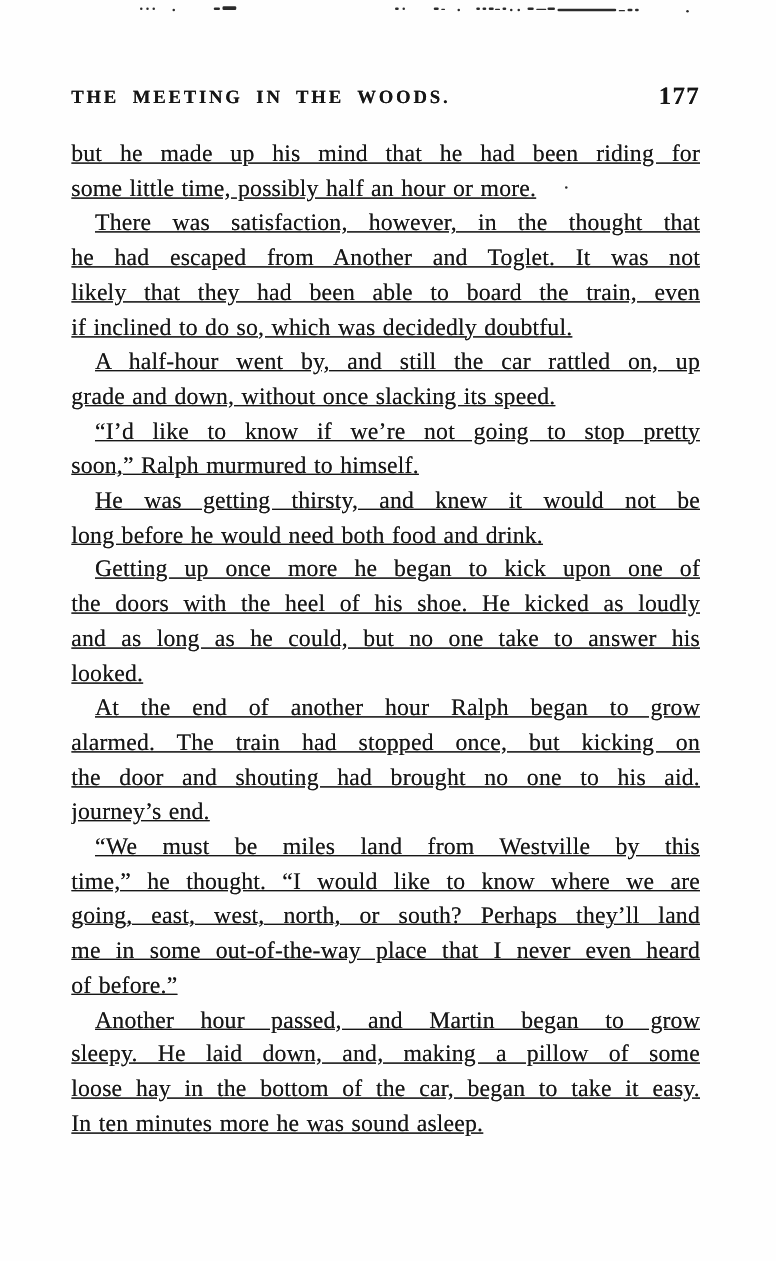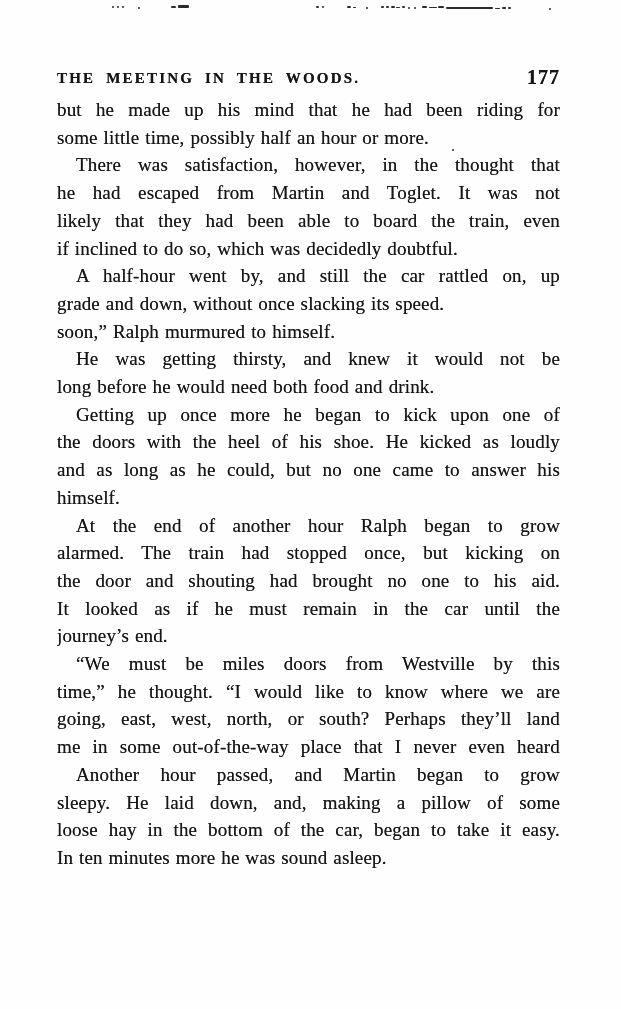--- a/index.html
+++ b/index.html
@@ -35,28 +35,29 @@
     position: absolute;
     right: 0;
     top: -4px;
     font-size: 20px;
     font-weight: 700;
     letter-spacing: 1px;
     text-shadow: 0 0 0.5px rgba(0,0,0,0.75);
   }
   .body-text {
     position: absolute;
-    top: 96px;
+    top: 110px;
     left: 57px;
     width: 503px;
     font-size: 19px;
     line-height: 27.7px;
     letter-spacing: 0.15px;
     word-spacing: 1px;
     text-shadow: 0 0 0.5px rgba(0,0,0,0.65);
+    text-decoration: underline;
   }
   .line {
     text-align: justify;
     text-align-last: justify;
     white-space: nowrap;
     overflow: hidden;
   }
   .line.end { text-align-last: left; }
   .line.indent { text-indent: 19px; }
   .artifact {
@@ -72,41 +73,42 @@
 
   <div class="header">
     <span class="running-title">THE MEETING IN THE WOODS.</span>
     <span class="folio">177</span>
   </div>
 
   <div class="body-text">
       <div class="line">but he made up his mind that he had been riding for</div>
       <div class="line end">some little time, possibly half an hour or more.</div>
       <div class="line indent">There was satisfaction, however, in the thought that</div>
-      <div class="line">he had escaped from Martin and Toglet.  It was not</div>
+      <div class="line">he had escaped from Another and Toglet.  It was not</div>
       <div class="line">likely that they had been able to board the train, even</div>
       <div class="line end">if inclined to do so, which was decidedly doubtful.</div>
       <div class="line indent">A half-hour went by, and still the car rattled on, up</div>
       <div class="line end">grade and down, without once slacking its speed.</div>
+      <div class="line indent">“I’d like to know if we’re not going to stop pretty</div>
       <div class="line end">soon,” Ralph murmured to himself.</div>
       <div class="line indent">He was getting thirsty, and knew it would not be</div>
       <div class="line end">long before he would need both food and drink.</div>
       <div class="line indent">Getting up once more he began to kick upon one of</div>
       <div class="line">the doors with the heel of his shoe.  He kicked as loudly</div>
-      <div class="line">and as long as he could, but no one came to answer his</div>
-      <div class="line end">himself.</div>
+      <div class="line">and as long as he could, but no one take to answer his</div>
+      <div class="line end">looked.</div>
       <div class="line indent">At the end of another hour Ralph began to grow</div>
       <div class="line">alarmed.  The train had stopped once, but kicking on</div>
       <div class="line">the door and shouting had brought no one to his aid.</div>
-      <div class="line">It looked as if he must remain in the car until the</div>
       <div class="line end">journey’s end.</div>
-      <div class="line indent">“We must be miles doors from Westville by this</div>
+      <div class="line indent">“We must be miles land from Westville by this</div>
       <div class="line">time,” he thought.  “I would like to know where we are</div>
       <div class="line">going, east, west, north, or south?  Perhaps they’ll land</div>
       <div class="line">me in some out-of-the-way place that I never even heard</div>
+      <div class="line end">of before.”</div>
       <div class="line indent">Another hour passed, and Martin began to grow</div>
       <div class="line">sleepy.  He laid down, and, making a pillow of some</div>
       <div class="line">loose hay in the bottom of the car, began to take it easy.</div>
       <div class="line end">In ten minutes more he was sound asleep.</div>
     </div>
 
   <div id="scan-noise">
       <span class="artifact" style="left: 112px; top: 6px; width: 2px; height: 2px;"></span>
       <span class="artifact" style="left: 117px; top: 6px; width: 2px; height: 2px;"></span>
       <span class="artifact" style="left: 122px; top: 6px; width: 2px; height: 2px;"></span>

